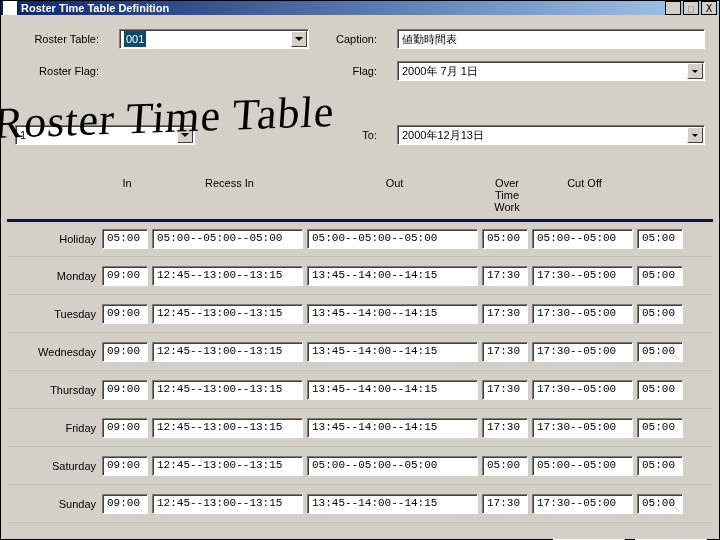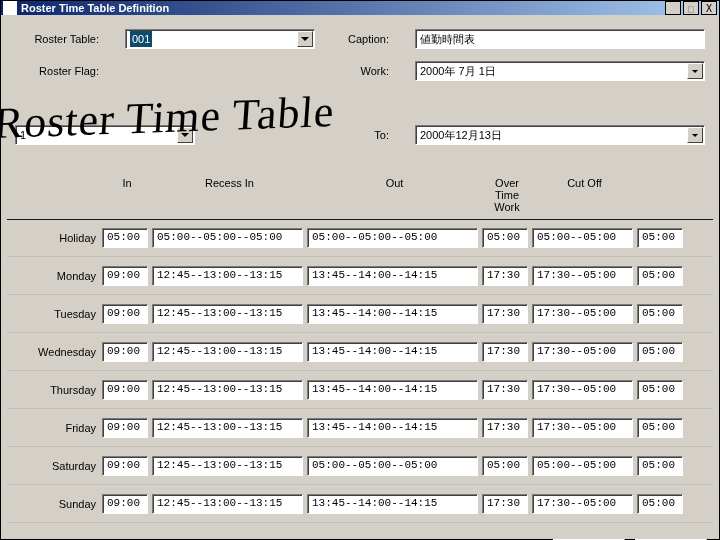--- a/index.html
+++ b/index.html
@@ -4,33 +4,33 @@
 <style>
   * { box-sizing: border-box; margin: 0; padding: 0; }
   body { font-family: "MS Sans Serif", Tahoma, sans-serif; font-size: 11px; background: #fff; width: 720px; height: 540px; overflow: hidden; }
   .window { width: 720px; height: 540px; background: #d4d0c8; border: 1px solid #000; display: flex; flex-direction: column; }
   .titlebar { height: 32px; background: linear-gradient(to right, #0a246a, #a6caf0); color: #fff; display: flex; align-items: center; padding: 0 2px; font-size: 11px; }
   .titlebar .icon { width: 14px; height: 14px; background: #fff; margin-right: 4px; display: inline-block; }
   .titlebar .title { flex: 1; font-weight: bold; }
   .titlebar .winbtns { display: flex; gap: 2px; }
   .titlebar .winbtn { width: 16px; height: 14px; background: #d4d0c8; border: 1px solid #000; display: flex; align-items: center; justify-content: center; font-family: monospace; font-size: 10px; color: #000; }
   .titlebar .winbtn.disabled { color: #888; }
-  .form { padding: 10px 14px 6px 14px; display: grid; grid-template-columns: 90px 190px 60px 1fr; grid-auto-rows: 28px; align-items: center; gap: 4px 20px; position: relative; }
+  .form { padding: 10px 14px 6px 14px; display: grid; grid-template-columns: 90px 190px 60px 1fr; grid-auto-rows: 28px; align-items: center; gap: 4px 14px; position: relative; }
   .lbl { text-align: right; padding-right: 6px; font-size: 11px; }
   .combo, .txt { height: 20px; background: #fff; border: 1px solid #7b7b7b; border-right-color: #fff; border-bottom-color: #fff; box-shadow: inset 1px 1px 0 #404040; display: flex; align-items: center; padding: 0 4px; font-size: 11px; position: relative; }
   .txt.sel { background: #0c4a6e; color: #fff; }
   .combo .dropbtn, .txt .dropbtn { position: absolute; right: 1px; top: 1px; width: 16px; height: 16px; background: #d4d0c8; border: 1px solid #fff; border-right-color: #404040; border-bottom-color: #404040; display: flex; align-items: center; justify-content: center; }
   .dropbtn::after { content: ""; border-left: 4px solid transparent; border-right: 4px solid transparent; border-top: 4px solid #000; }
   .dropbtn.mini::after { border-left-width: 3px; border-right-width: 3px; border-top-width: 3px; }
   .overlay-title { position: absolute; top: 92px; left: -6px; font-family: "Times New Roman", serif; font-size: 44px; transform: rotate(-2deg) skewX(-6deg); color: #000; letter-spacing: 1px; pointer-events: none; white-space: nowrap; z-index: 50; }
   .gridwrap { flex: 1; margin: 16px 6px; background: #d4d0c8; position: relative; }
   .colheads { display: grid; grid-template-columns: 95px 50px 155px 175px 50px 105px 50px; font-size: 11px; text-align: center; padding: 6px 0 6px 0; }
   .rows { }
   .row { display: grid; grid-template-columns: 95px 50px 155px 175px 50px 105px 50px; align-items: center; height: 38px; border-bottom: 1px solid #bfbfbf; }
-  .row:first-child { border-top: 1px solid #0f172a; }
+  .row:first-child { border-top: 3px solid #0f172a; }
   .daylbl { text-align: right; padding-right: 6px; font-size: 11px; }
   .cell { height: 20px; background: #fff; border: 1px solid #7b7b7b; border-right-color: #fff; border-bottom-color: #fff; box-shadow: inset 1px 1px 0 #404040; font-family: "Courier New", monospace; font-size: 11px; padding: 2px 4px; margin-right: 4px; white-space: nowrap; overflow: hidden; }
   .footer { height: 34px; display: flex; align-items: center; justify-content: flex-end; gap: 10px; padding: 0 12px; }
   .btn { height: 22px; min-width: 72px; background: #d4d0c8; border: 1px solid #fff; border-right-color: #404040; border-bottom-color: #404040; display: flex; align-items: center; justify-content: center; gap: 6px; font-size: 11px; padding: 0 8px; }
   .btn .glyph { font-weight: bold; font-size: 13px; }
   .glyph.ok { color: #008000; }
   .glyph.cancel { color: #c00000; }
 </style>
 </head>
 <body>
@@ -53,21 +53,21 @@
       <span class="txt sel" style="border:none;box-shadow:none;padding:0 2px;height:16px">001</span>
       <span class="dropbtn"></span>
     </div>
     <div class="lbl">Caption:</div>
     <div class="txt">
         <span>値勤時間表</span>
       </div>
 
     <div class="lbl">Roster Flag:</div>
     <div></div>
-    <div class="lbl">Work:</div>
+    <div class="lbl">Flag:</div>
     <div class="txt">
       <span>2000年 7月 1日</span>
       <span class="dropbtn mini"></span>
     </div>
 
     <div></div>
     <div class="combo" style="grid-column:1 / span 2; width:180px; margin-left:0">
       <span>1</span>
       <span class="dropbtn"></span>
     </div>

